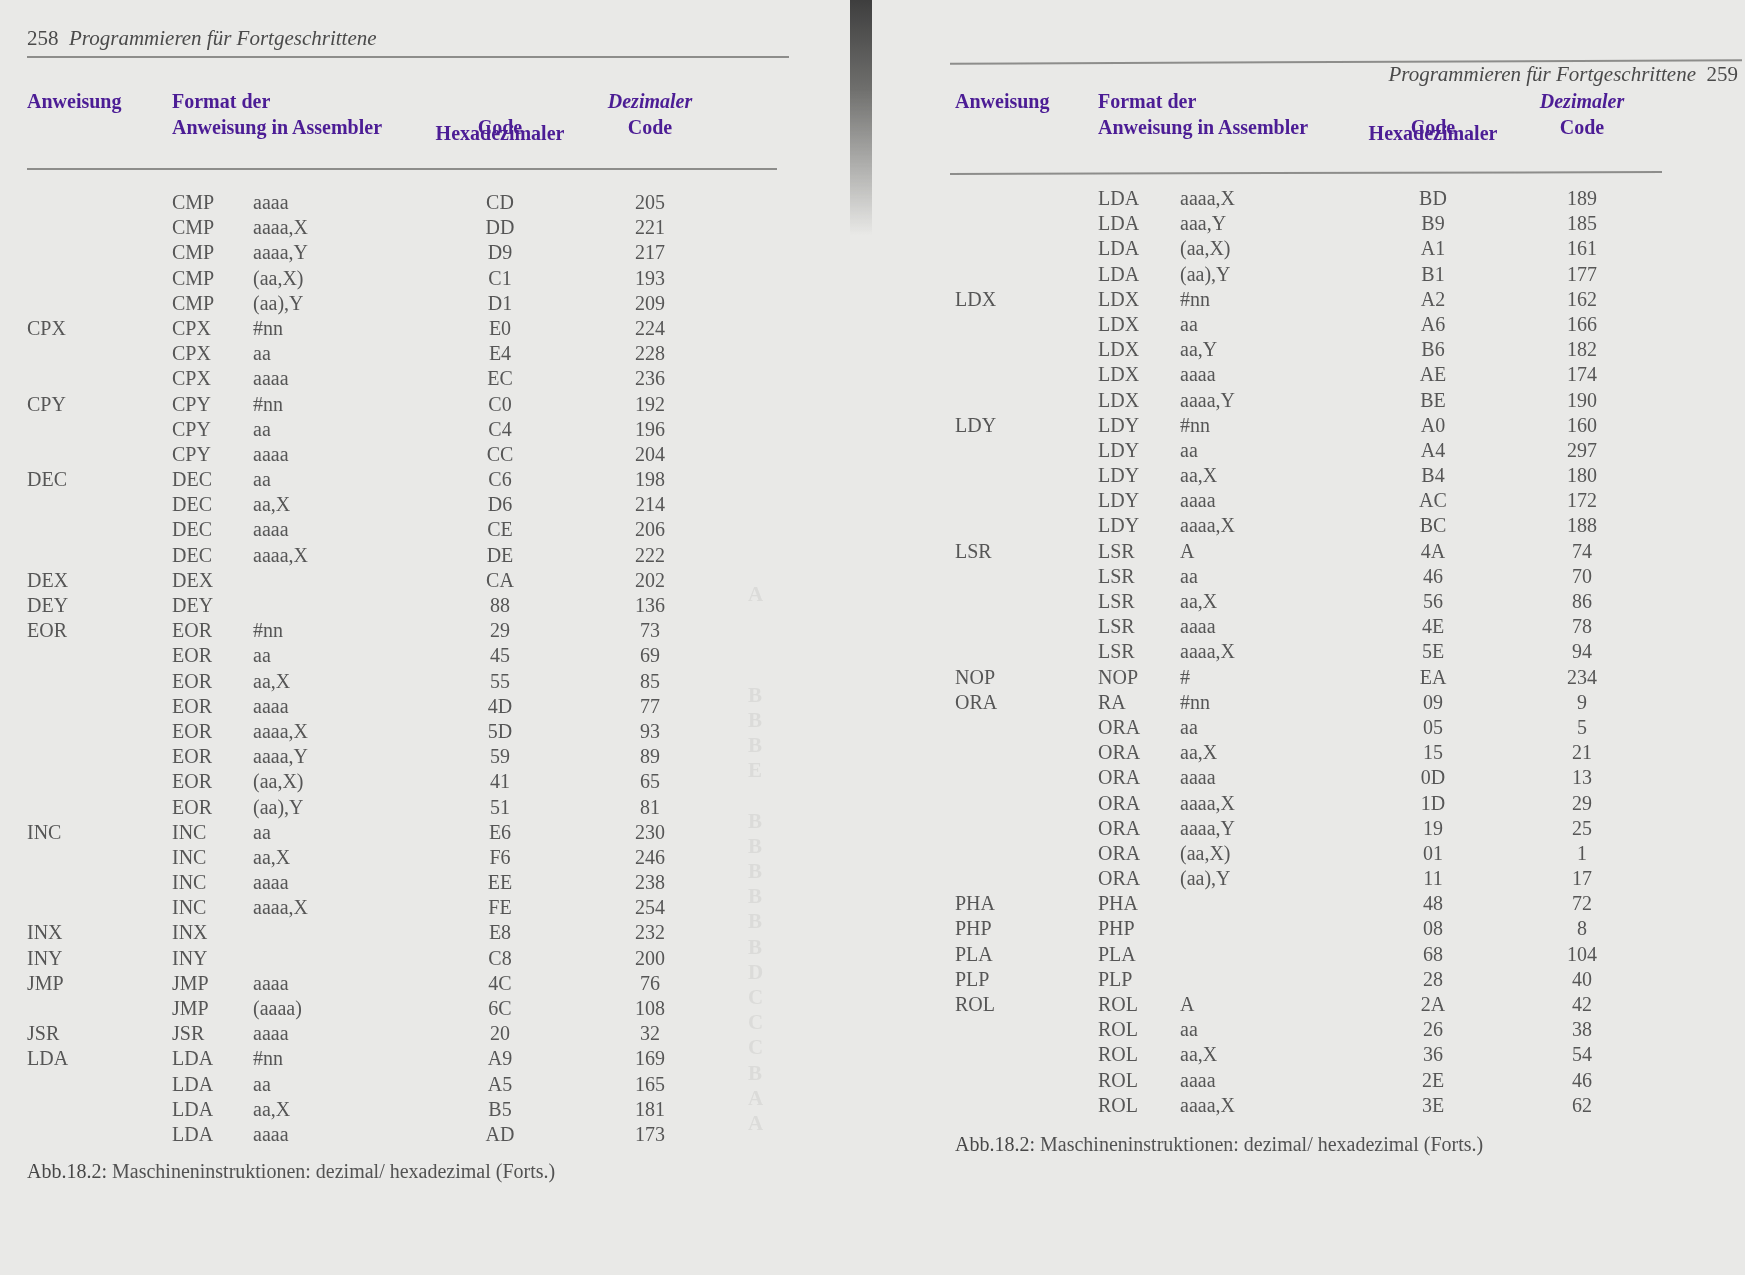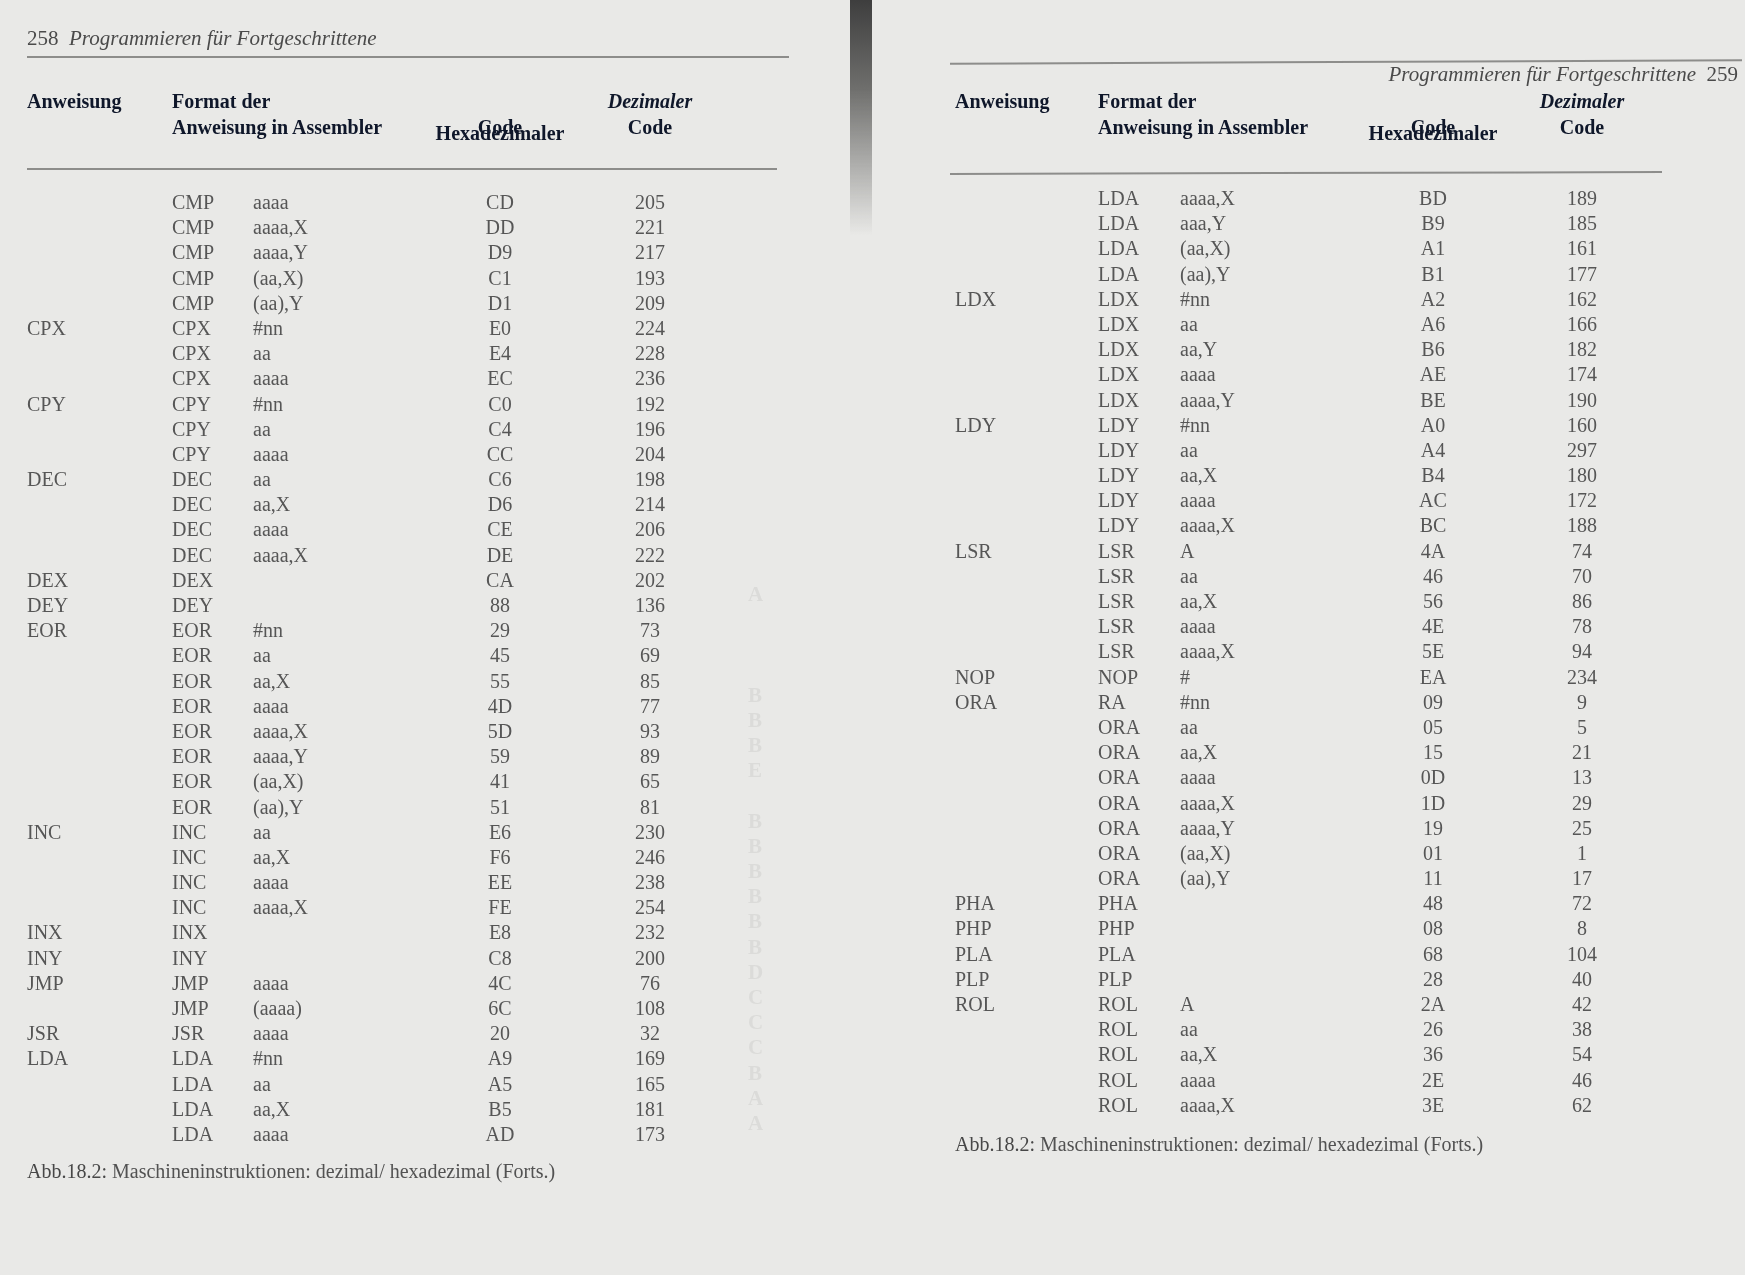--- a/index.html
+++ b/index.html
@@ -21,21 +21,21 @@
   
   .gutter-top{
     position:absolute;left:850px;top:0;width:22px;height:235px;
     background:linear-gradient(180deg,#3e3e3e 0%,#6f6f6d 38%,rgba(190,190,188,0) 100%);
     filter:blur(.7px);
   }
   .rule{position:absolute;height:2px;background:#8d8d8b;}
   .running-head{position:absolute;font-size:21px;color:#4a4a4a;white-space:nowrap;}
   .running-head .rh-title{font-style:italic;}
   .running-head .pageno{font-style:normal;}
-  .thead{position:absolute;font-weight:bold;color:#0f172a;font-size:20px;}
+  .thead{position:absolute;font-weight:bold;color:#4c1d95;font-size:20px;}
   .thead span{position:absolute;white-space:nowrap;}
   .h-c1{left:0;top:0;}
   .h-c2a{left:var(--m);top:0;}
   .h-c2b{left:var(--m);top:26px;}
   .h-c3a{left:var(--h);top:0;transform:translateX(-50%);margin-top:32px;}
   .h-c3b{left:var(--h);top:26px;transform:translateX(-50%);}
   .h-c4a{left:var(--d);top:0;transform:translateX(-50%);font-style:italic;}
   .h-c4b{left:var(--d);top:26px;transform:translateX(-50%);}
   .tbody{position:absolute;font-size:20px;}
   .trow{position:relative;height:25.2px;width:700px;}

